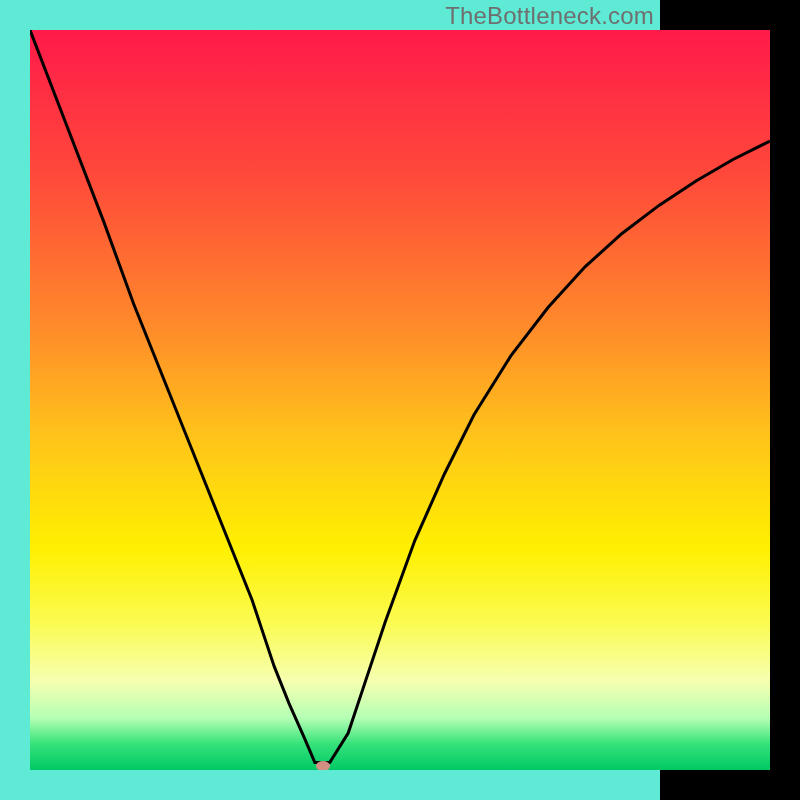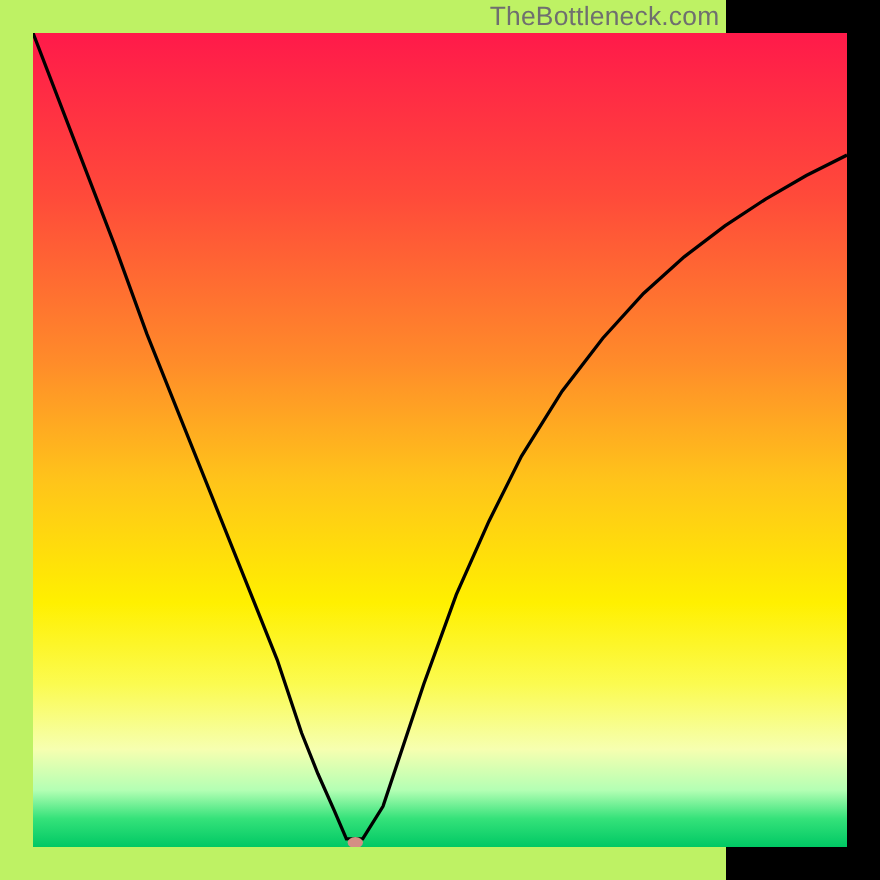--- a/index.html
+++ b/index.html
@@ -8,21 +8,21 @@
     width: 800px;
     height: 800px;
     overflow: hidden;
     background: #000;
     font-family: Arial, Helvetica, sans-serif;
   }
   .frame {
     position: relative;
     width: 660px;
     height: 800px;
-    background: #bef264;
+    background: #5eead4;
   }
   .plot-area {
     position: absolute;
     left: 30px;
     top: 30px;
     width: 740px;
     height: 740px;
     overflow: hidden;
   }
   .gradient-bg {

